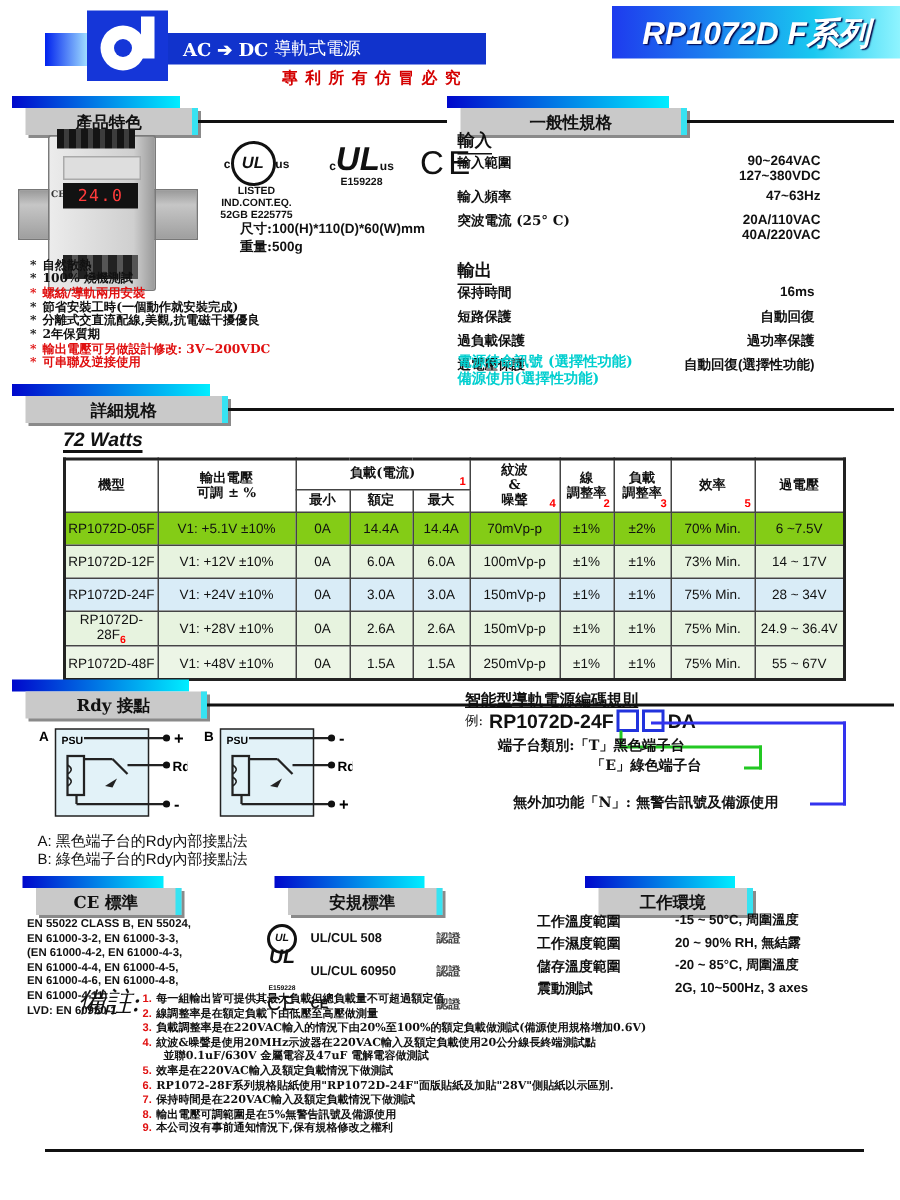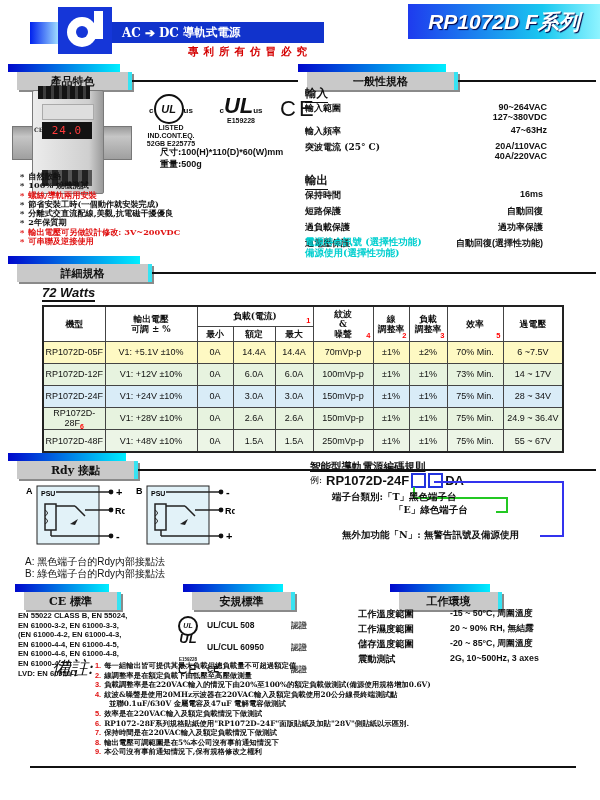--- a/index.html
+++ b/index.html
@@ -6,21 +6,21 @@
   body{width:600px;height:800px;position:relative;background:#fff;overflow:hidden;
        font-family:"DejaVu Serif",serif;color:#111;}
   .abs{position:absolute;}
   .mono{font-family:"DejaVu Sans Mono",monospace;}
 
   
   .grad-chip{left:30px;top:22px;width:28px;height:22px;background:linear-gradient(90deg,#0022ee,#9fdcff);}
   .logo{left:58px;top:7px;width:54px;height:47px;background:#1536d8;}
   .acdc-bar{left:112px;top:22px;width:212px;height:21px;background:#1133cc;color:#fff;
             display:flex;align-items:center;padding-left:10px;gap:4px;font-weight:bold;font-size:12px;box-sizing:border-box;}
-  .acdc-bar .cn{font-size:11.5px;font-weight:bold;}
+  .acdc-bar .cn{font-size:11.5px;font-weight:normal;}
   .patent{left:120px;top:45px;width:260px;text-align:center;color:#d40000;font-weight:bold;
           font-size:10.5px;letter-spacing:5px;}
   .series{left:408px;top:4px;width:192px;height:35px;background:linear-gradient(90deg,#1e3bee 0%,#19c8f0 70%,#8ff4ff 100%);
           color:#fff;font-weight:bold;font-style:italic;font-size:21px;display:flex;align-items:center;justify-content:center;
           font-family:"Liberation Sans",sans-serif;text-shadow:1px 1px 1px #004;}
 
   
   .sec{position:absolute;}
   .sec .bar{position:absolute;left:0;top:0;right:12px;height:8px;background:linear-gradient(90deg,#0008cc,#00eeff);}
   .sec .box{position:absolute;left:9px;top:8px;right:0;height:18px;background:#c9c9c9;
@@ -64,21 +64,21 @@
          font-family:"Liberation Sans",sans-serif;}
 
   
   .spec-table{left:42px;top:305px;}
   table{border-collapse:collapse;table-layout:fixed;width:520px;border:2px solid #222;}
   th,td{border:1px solid #444;padding:0;text-align:center;overflow:hidden;}
   th{font-size:8.8px;font-weight:bold;position:relative;white-space:pre-line;line-height:10px;}
   td{font-size:9px;font-family:"Liberation Sans",sans-serif;height:21px;}
   .mk{position:absolute;right:2px;bottom:0;color:#f00;font-size:7.5px;font-weight:bold;font-family:"Liberation Sans",sans-serif;}
   .mk6{color:#f00;font-size:7px;font-weight:bold;vertical-align:sub;}
-  tr.rc0{background:#fef9c3;} tr.rc1{background:#e7f3df;} tr.rc2{background:#d9ecf7;}
+  tr.rc0{background:#84cc16;} tr.rc1{background:#e7f3df;} tr.rc2{background:#d9ecf7;}
   tr.rc3{background:#e7f3df;} tr.rc4{background:#ecf5e6;}
 
   
   .cap{font-size:10px;font-weight:normal;font-family:"Liberation Sans",sans-serif;line-height:12px;}
 
   
   .cod-title{font-size:10.5px;font-weight:bold;text-decoration:underline;}
   .cod-ex{font-size:13px;font-weight:bold;font-family:"Liberation Sans",sans-serif;display:flex;align-items:center;gap:2px;}
   .cod-ex .pre{font-size:9px;font-family:"DejaVu Serif",serif;font-weight:normal;margin-right:2px;}
   .cbox{width:11px;height:11px;border:2px solid #2233dd;display:inline-block;}
@@ -471,17 +471,17 @@
 <div class="abs beizhu">備註:</div>
 <div class="abs notes">
   <div class="note"><span class="nnum">1.</span><span>每一組輸出皆可提供其最大負載但總負載量不可超過額定值</span></div>
   <div class="note"><span class="nnum">2.</span><span>線調整率是在額定負載下由低壓至高壓做測量</span></div>
   <div class="note"><span class="nnum">3.</span><span>負載調整率是在220VAC輸入的情況下由20%至100%的額定負載做測試(備源使用規格增加0.6V)</span></div>
   <div class="note"><span class="nnum">4.</span><span>紋波&amp;噪聲是使用20MHz示波器在220VAC輸入及額定負載使用20公分線長終端測試點</span></div>
   <div class="note"><span class="cont">並聯0.1uF/630V 金屬電容及47uF 電解電容做測試</span></div>
   <div class="note"><span class="nnum">5.</span><span>效率是在220VAC輸入及額定負載情況下做測試</span></div>
   <div class="note"><span class="nnum">6.</span><span>RP1072-28F系列規格貼紙使用"RP1072D-24F"面版貼紙及加貼"28V"側貼紙以示區別.</span></div>
   <div class="note"><span class="nnum">7.</span><span>保持時間是在220VAC輸入及額定負載情況下做測試</span></div>
-  <div class="note"><span class="nnum">8.</span><span>輸出電壓可調範圍是在5%本公司沒有事前通知情況下</span></div>
+  <div class="note"><span class="nnum">8.</span><span>輸出電壓可調範圍是在5%無警告訊號及備源使用</span></div>
   <div class="note"><span class="nnum">9.</span><span>本公司沒有事前通知情況下,保有規格修改之權利</span></div>
 </div>
 
 <div class="hline" style="left:30px;top:766px;width:546px;"></div>
 
 </body></html>

